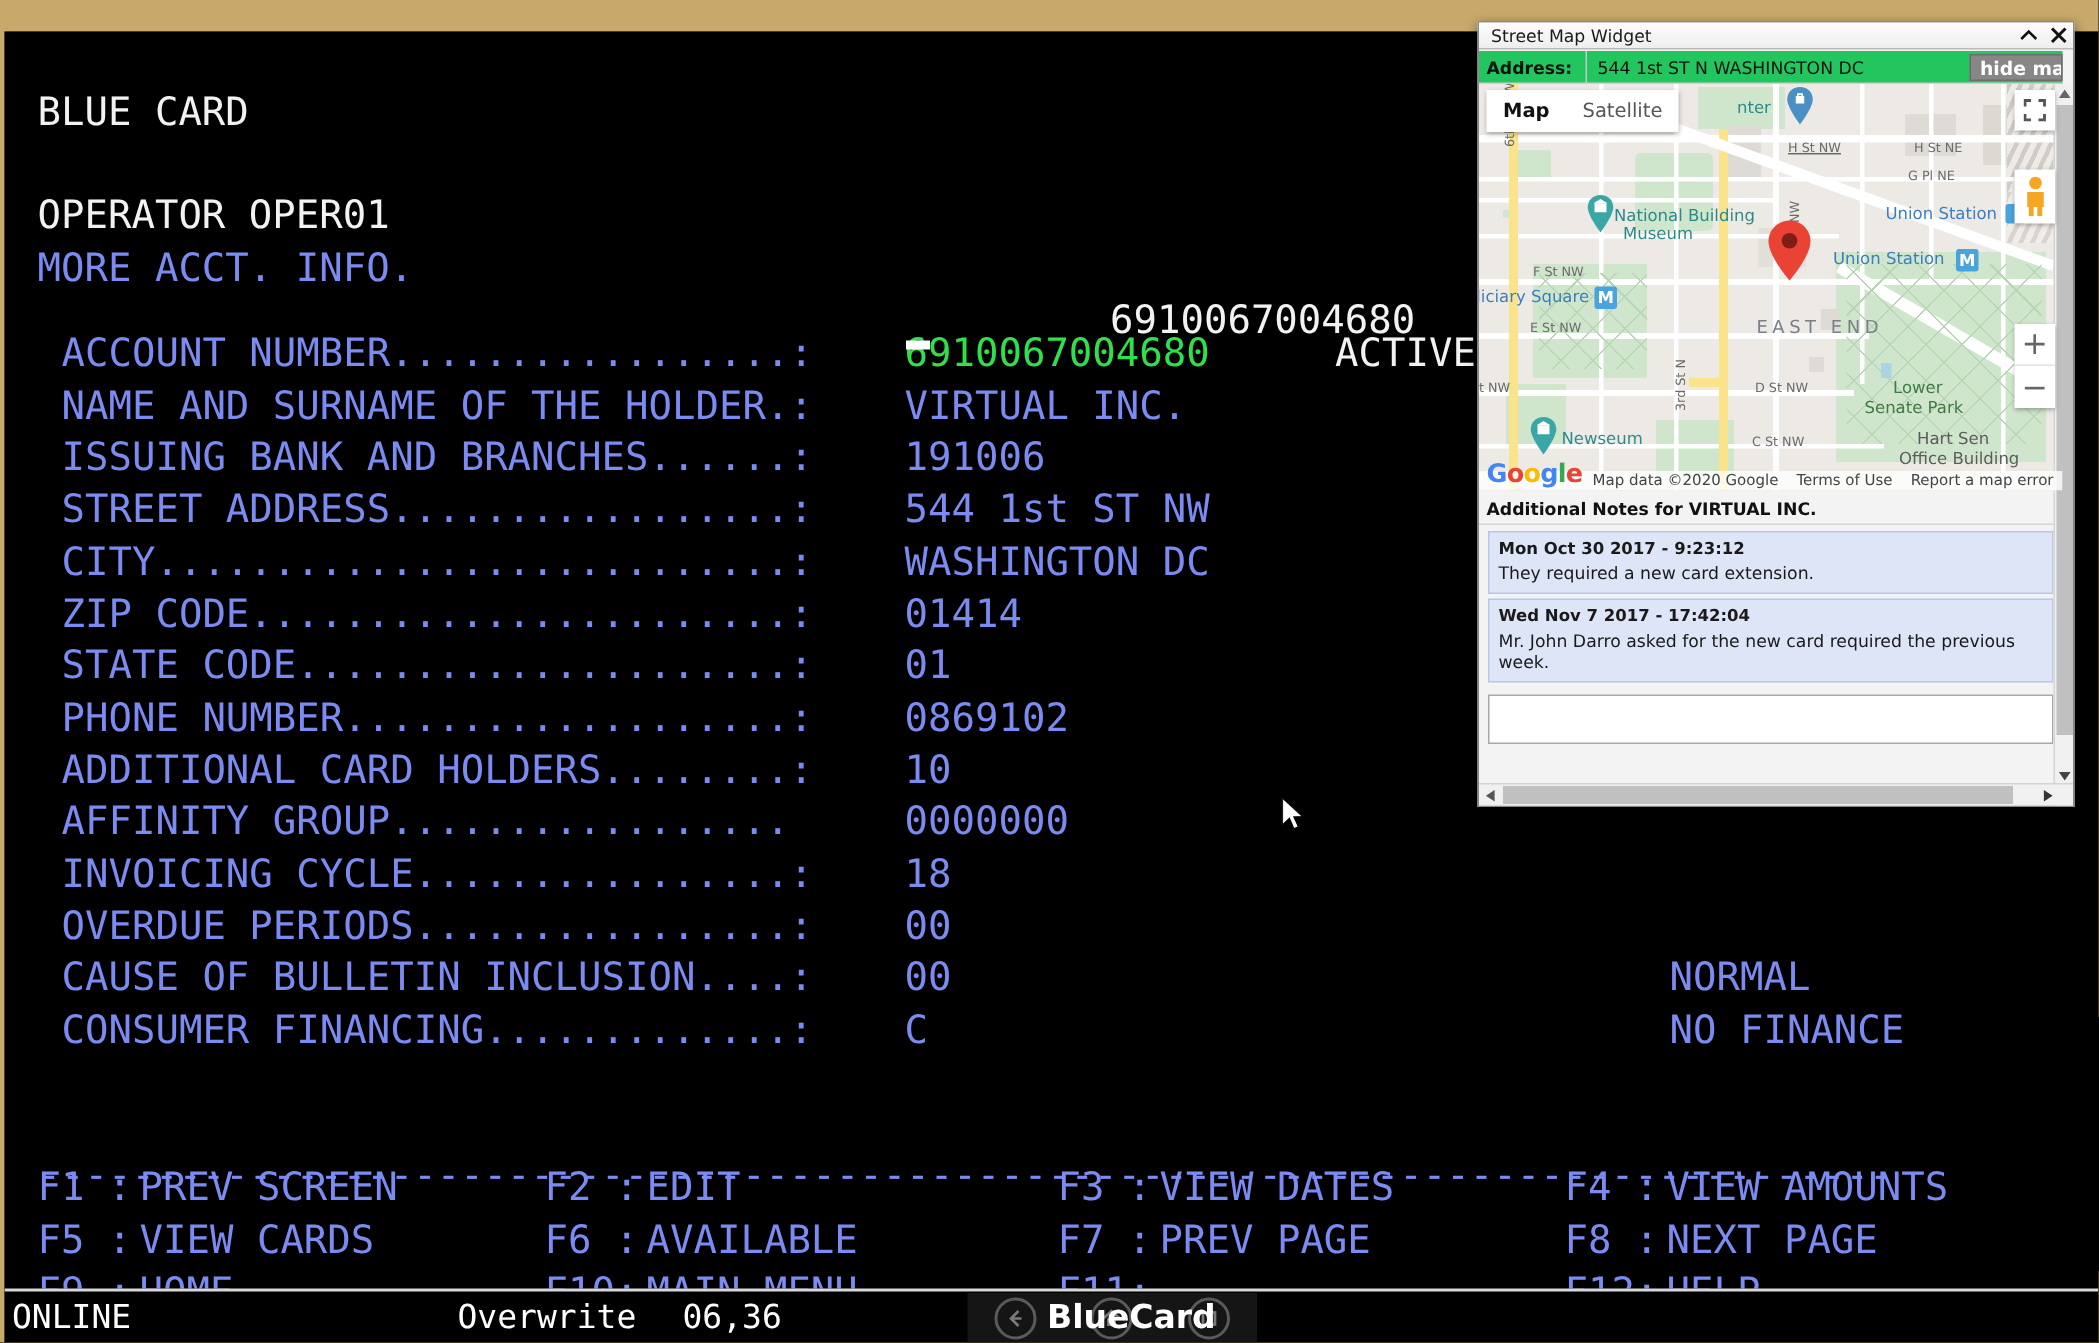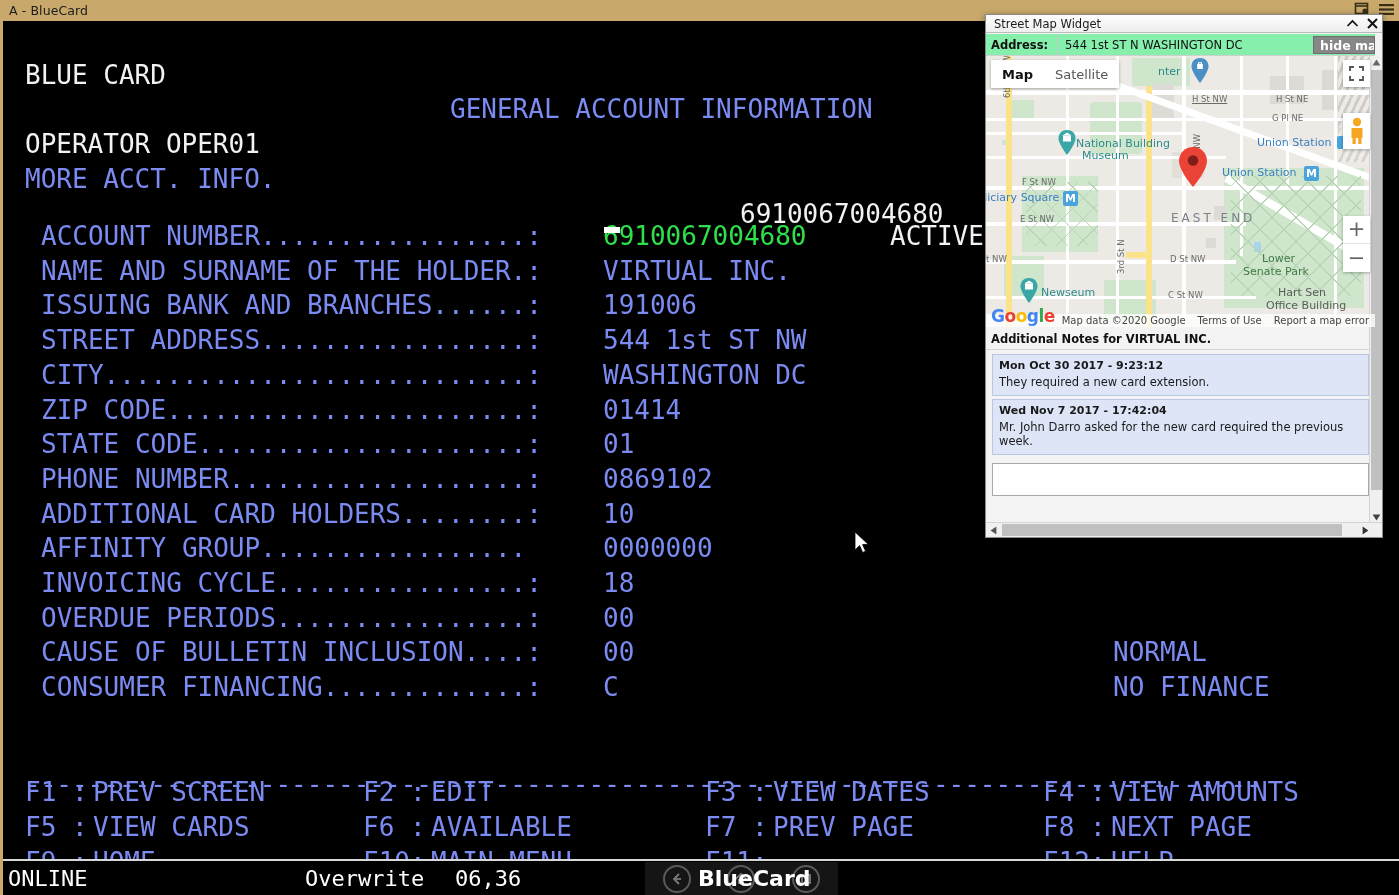--- a/index.html
+++ b/index.html
@@ -159,21 +159,21 @@
     position: absolute;
     left: 0; top: 19px;
     width: 396px; height: 503px;
     background: #f3f3f3;
   }
 
   
   #mw-address-row {
     position: relative;
     height: 22px;
-    background: #86efac;
+    background: #22c55e;
     border-bottom: 1px solid #d0d0d0;
     display: flex; align-items: center;
     width: 389px;
   }
   #mw-address-label {
     font-size: 11.5px; font-weight: bold; color: #111;
     width: 72px; padding-left: 5px;
     border-right: 1px solid #c8c8c8;
     height: 22px; display: flex; align-items: center;
   }
@@ -396,47 +396,27 @@
     position: absolute; top: 0; width: 15px; height: 14px;
     display: flex; align-items: center; justify-content: center;
     font-size: 9px; color: #444;
   }
 </style>
 </head>
 <body>
 
 <div id="app-frame">
 
-  <div id="titlebar">
-    <div id="titlebar-text">A - BlueCard</div>
-    <div id="titlebar-icons">
-      <span class="tb-icon">
-        <svg width="17" height="17" viewBox="0 0 17 17">
-          <rect x="1.5" y="2.5" width="12" height="10" fill="none" stroke="#3a2f16" stroke-width="1.6"></rect>
-          <line x1="1.5" y1="5" x2="13.5" y2="5" stroke="#3a2f16" stroke-width="1.6"></line>
-          <circle cx="11" cy="10" r="2.6" fill="#3a2f16"></circle>
-        </svg>
-      </span>
-      <span class="tb-icon">
-        <svg width="17" height="17" viewBox="0 0 17 17">
-          <rect x="1" y="3" width="15" height="2.2" fill="#3a2f16"></rect>
-          <rect x="1" y="7.4" width="15" height="2.2" fill="#3a2f16"></rect>
-          <rect x="1" y="11.8" width="15" height="2.2" fill="#3a2f16"></rect>
-        </svg>
-      </span>
-    </div>
-  </div>
 
   <div id="terminal">
     <div id="term-screen">
 
       
       <div class="trow" style="top:2px;">
         <span class="tx c-white" style="left:22px;">BLUE CARD</span>
-        <span class="tx c-blue" style="left:447px;">GENERAL ACCOUNT INFORMATION</span>
       </div>
       <div class="trow" style="top:71.4px;">
         <span class="tx c-white" style="left:22px;">OPERATOR OPER01</span>
       </div>
       <div class="trow" style="top:106.1px;">
         <span class="tx c-blue" style="left:22px;">MORE ACCT. INFO.</span>
         <span class="tx c-white" style="left:737px;">6910067004680</span>
       </div>
 
       

